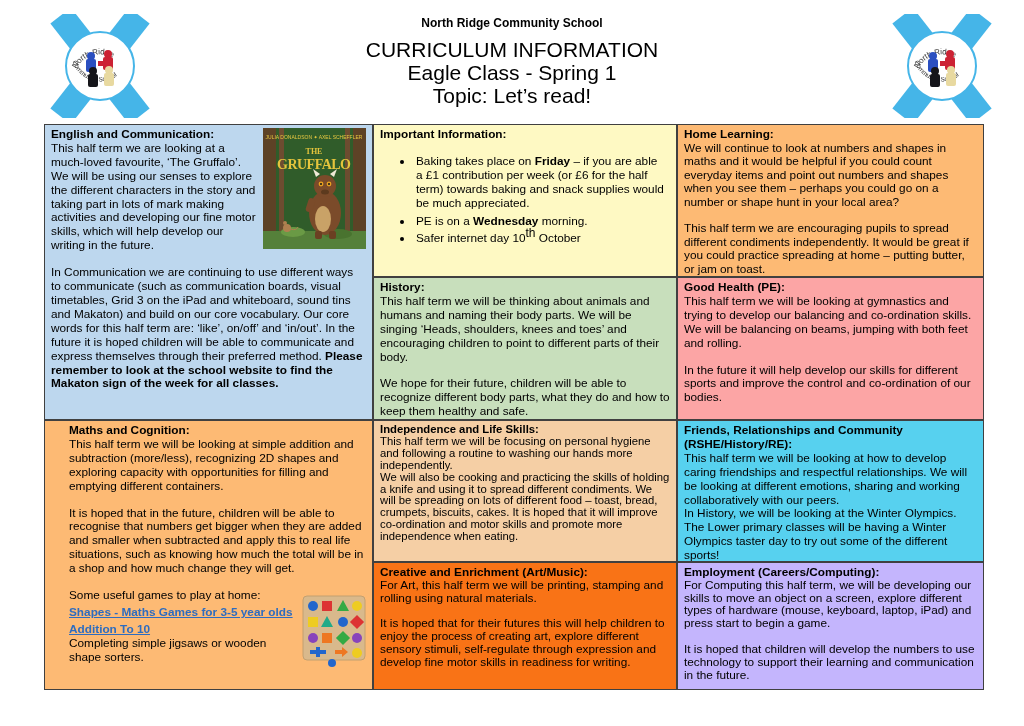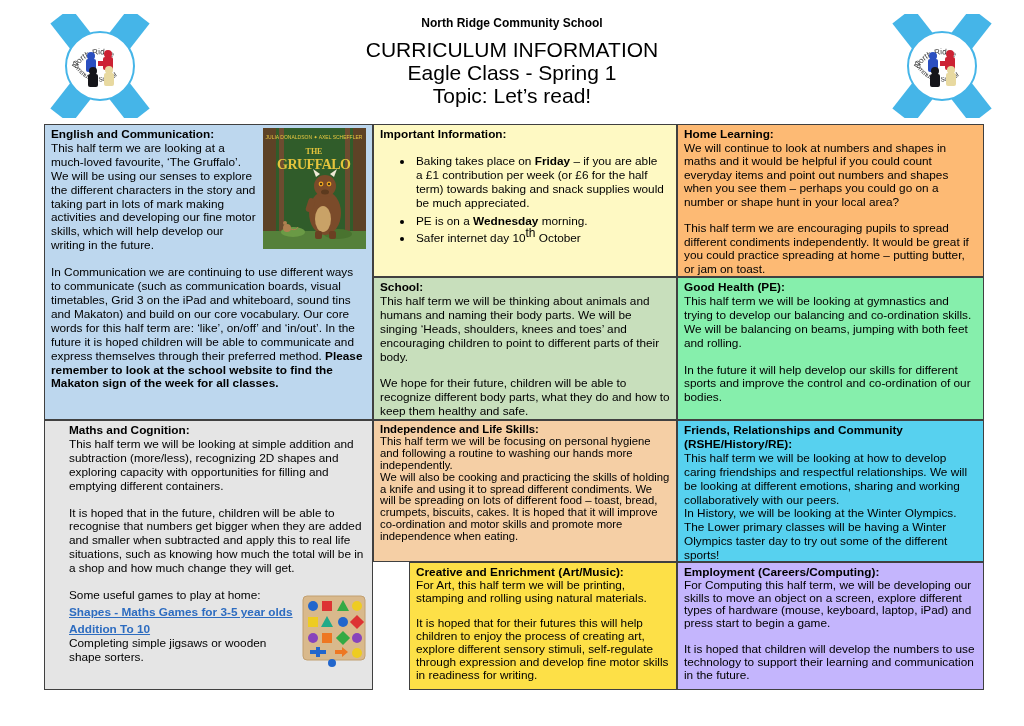--- a/index.html
+++ b/index.html
@@ -27,25 +27,25 @@
     border:1px solid #404040; padding:3px 6px 2px 6px; overflow:hidden;
     background:#fff; font-size:11.8px; line-height:13.9px;
   }
   .cell-title { font-weight:bold; }
   p { margin:0; }
   .gap { margin-bottom:13px; }
   .c-english      { grid-column:1; grid-row:1 / span 2; background:#bdd7ee; }
   .c-important    { grid-column:2; grid-row:1; background:#fef9c3; }
   .c-home         { grid-column:3; grid-row:1; background:#fdba74; line-height:13.5px; }
   .c-science      { grid-column:2; grid-row:2; background:#c8dfbc; }
-  .c-pe           { grid-column:3; grid-row:2; background:#86efac; }
-  .c-maths        { grid-column:1; grid-row:3 / span 2; background:#e5e5e5;padding-left:24px; }
+  .c-pe           { grid-column:3; grid-row:2; background:#fca5a5; }
+  .c-maths        { grid-column:1; grid-row:3 / span 2; background:#fdba74;padding-left:24px; }
   .c-independence { grid-column:2; grid-row:3; background:#f5cfa5; font-size:11.3px; line-height:11.9px; }
   .c-friends      { grid-column:3; grid-row:3; background:#57d1ef; }
-  .c-creative     { grid-column:2; grid-row:4; background:#fde047; line-height:12.8px;margin-left:36px; }
+  .c-creative     { grid-column:2; grid-row:4; background:#f97316; line-height:12.8px; }
   .c-employment   { grid-column:3; grid-row:4; background:#c4b5fd; line-height:12.8px; }
   .bullets { margin:13px 0 0 0; padding-left:30px; }
   .bullets li { margin:4px; padding-left:2px; }
   .book-float   { float:right; width:103px; height:121px; margin:0 0 4px 7px; }
   .puzzle-float { float:right; width:64px; height:76px; margin:2px 0 0 6px; }
   .game-link { margin-top:3px; }
   .game-link a { color:#2d6cc0; font-weight:bold; text-decoration:underline; }
   sup { font-size:12px; vertical-align:super; line-height:0; }
 </style>
 </head>
@@ -168,21 +168,21 @@
       </ul>
     </div>
 
     <div class="cell c-home">
       <div class="cell-title">Home Learning:</div>
       <p class="gap">We will continue to look at numbers and shapes in maths and it would be helpful if you could count everyday items and point out numbers and shapes when you see them – perhaps you could go on a number or shape hunt in your local area?</p>
       <p>This half term we are encouraging pupils to spread different condiments independently. It would be great if you could practice spreading at home – putting butter, or jam on toast.</p>
     </div>
 
     <div class="cell c-science">
-      <div class="cell-title">School:</div>
+      <div class="cell-title">History:</div>
       <p class="gap">This half term we will be thinking about animals and humans and naming their body parts. We will be singing ‘Heads, shoulders, knees and toes’ and encouraging children to point to different parts of their body.</p>
       <p>We hope for their future, children will be able to recognize different body parts, what they do and how to keep them healthy and safe.</p>
     </div>
 
     <div class="cell c-pe">
       <div class="cell-title">Good Health (PE):</div>
       <p class="gap">This half term we will be looking at gymnastics and trying to develop our balancing and co-ordination skills. We will be balancing on beams, jumping with both feet and rolling.</p>
       <p>In the future it will help develop our skills for different sports and improve the control and co-ordination of our bodies.</p>
     </div>
 

